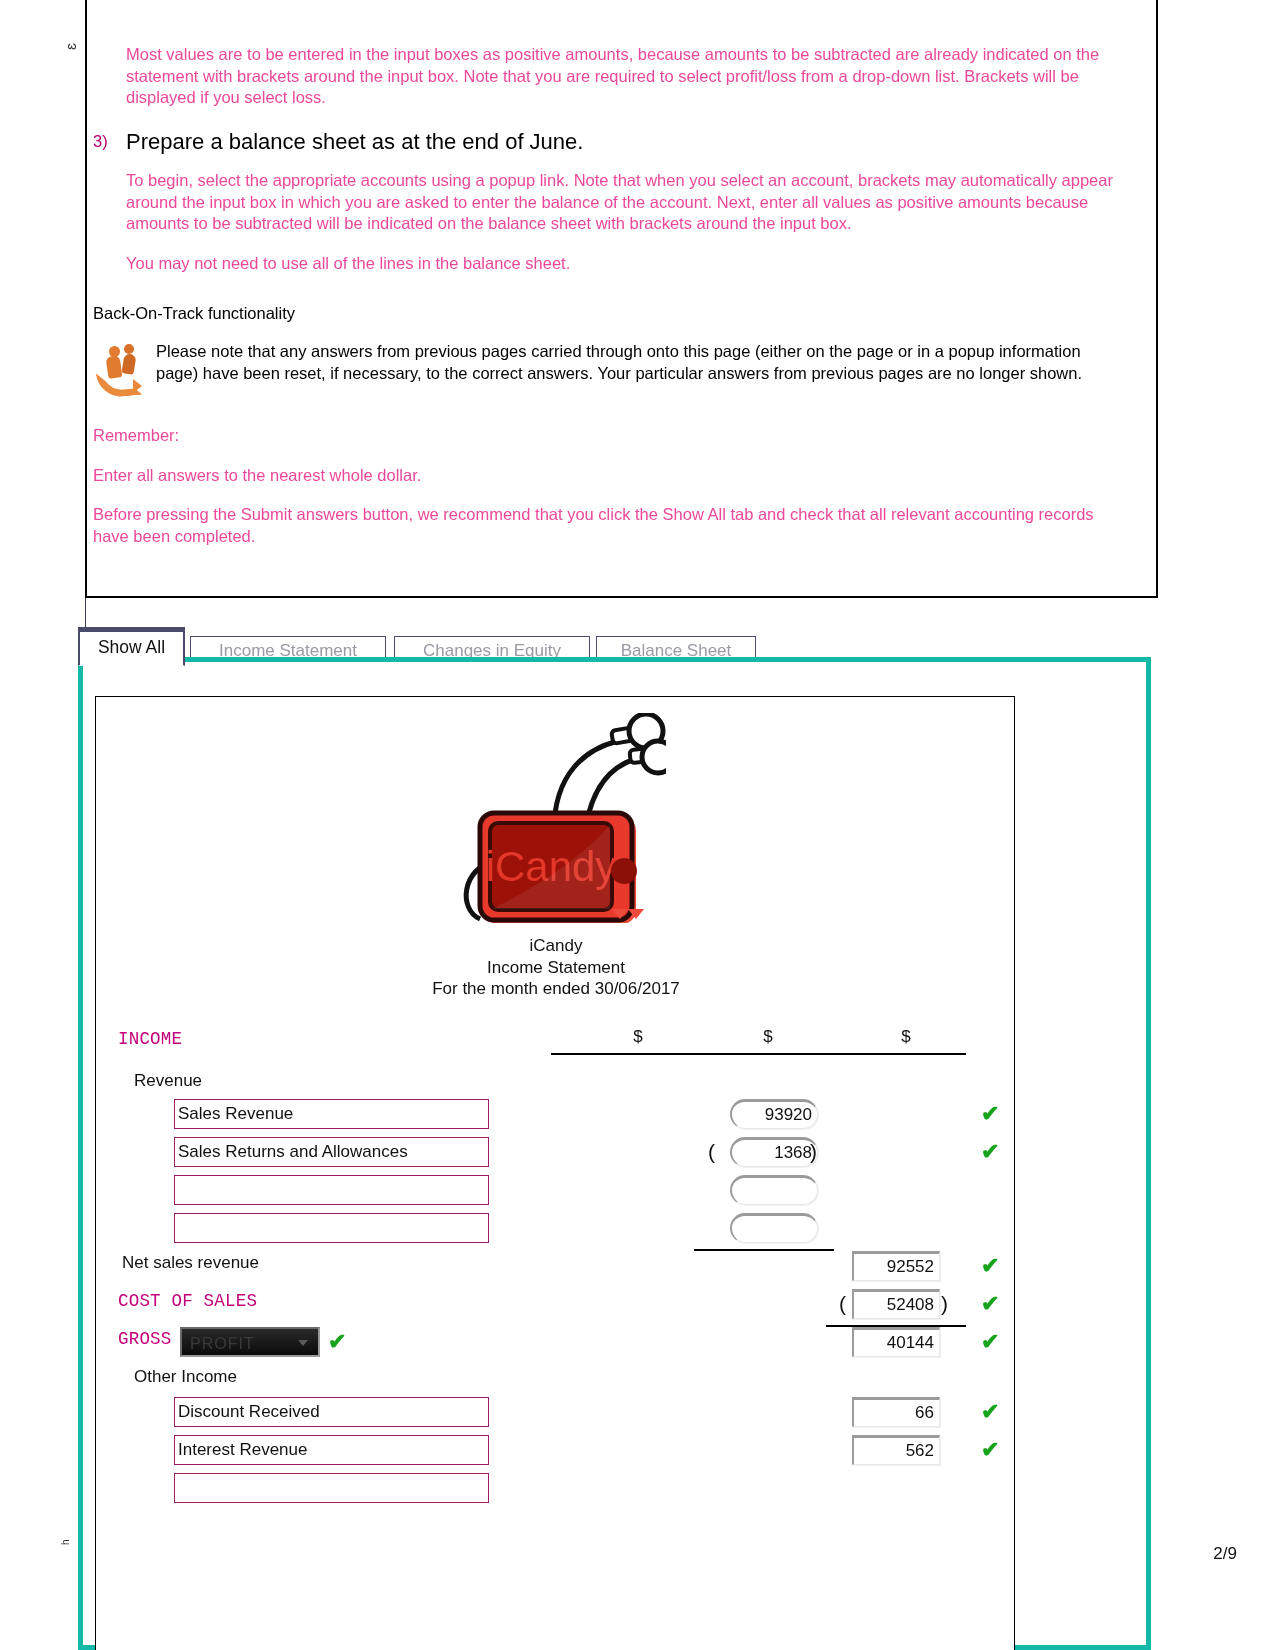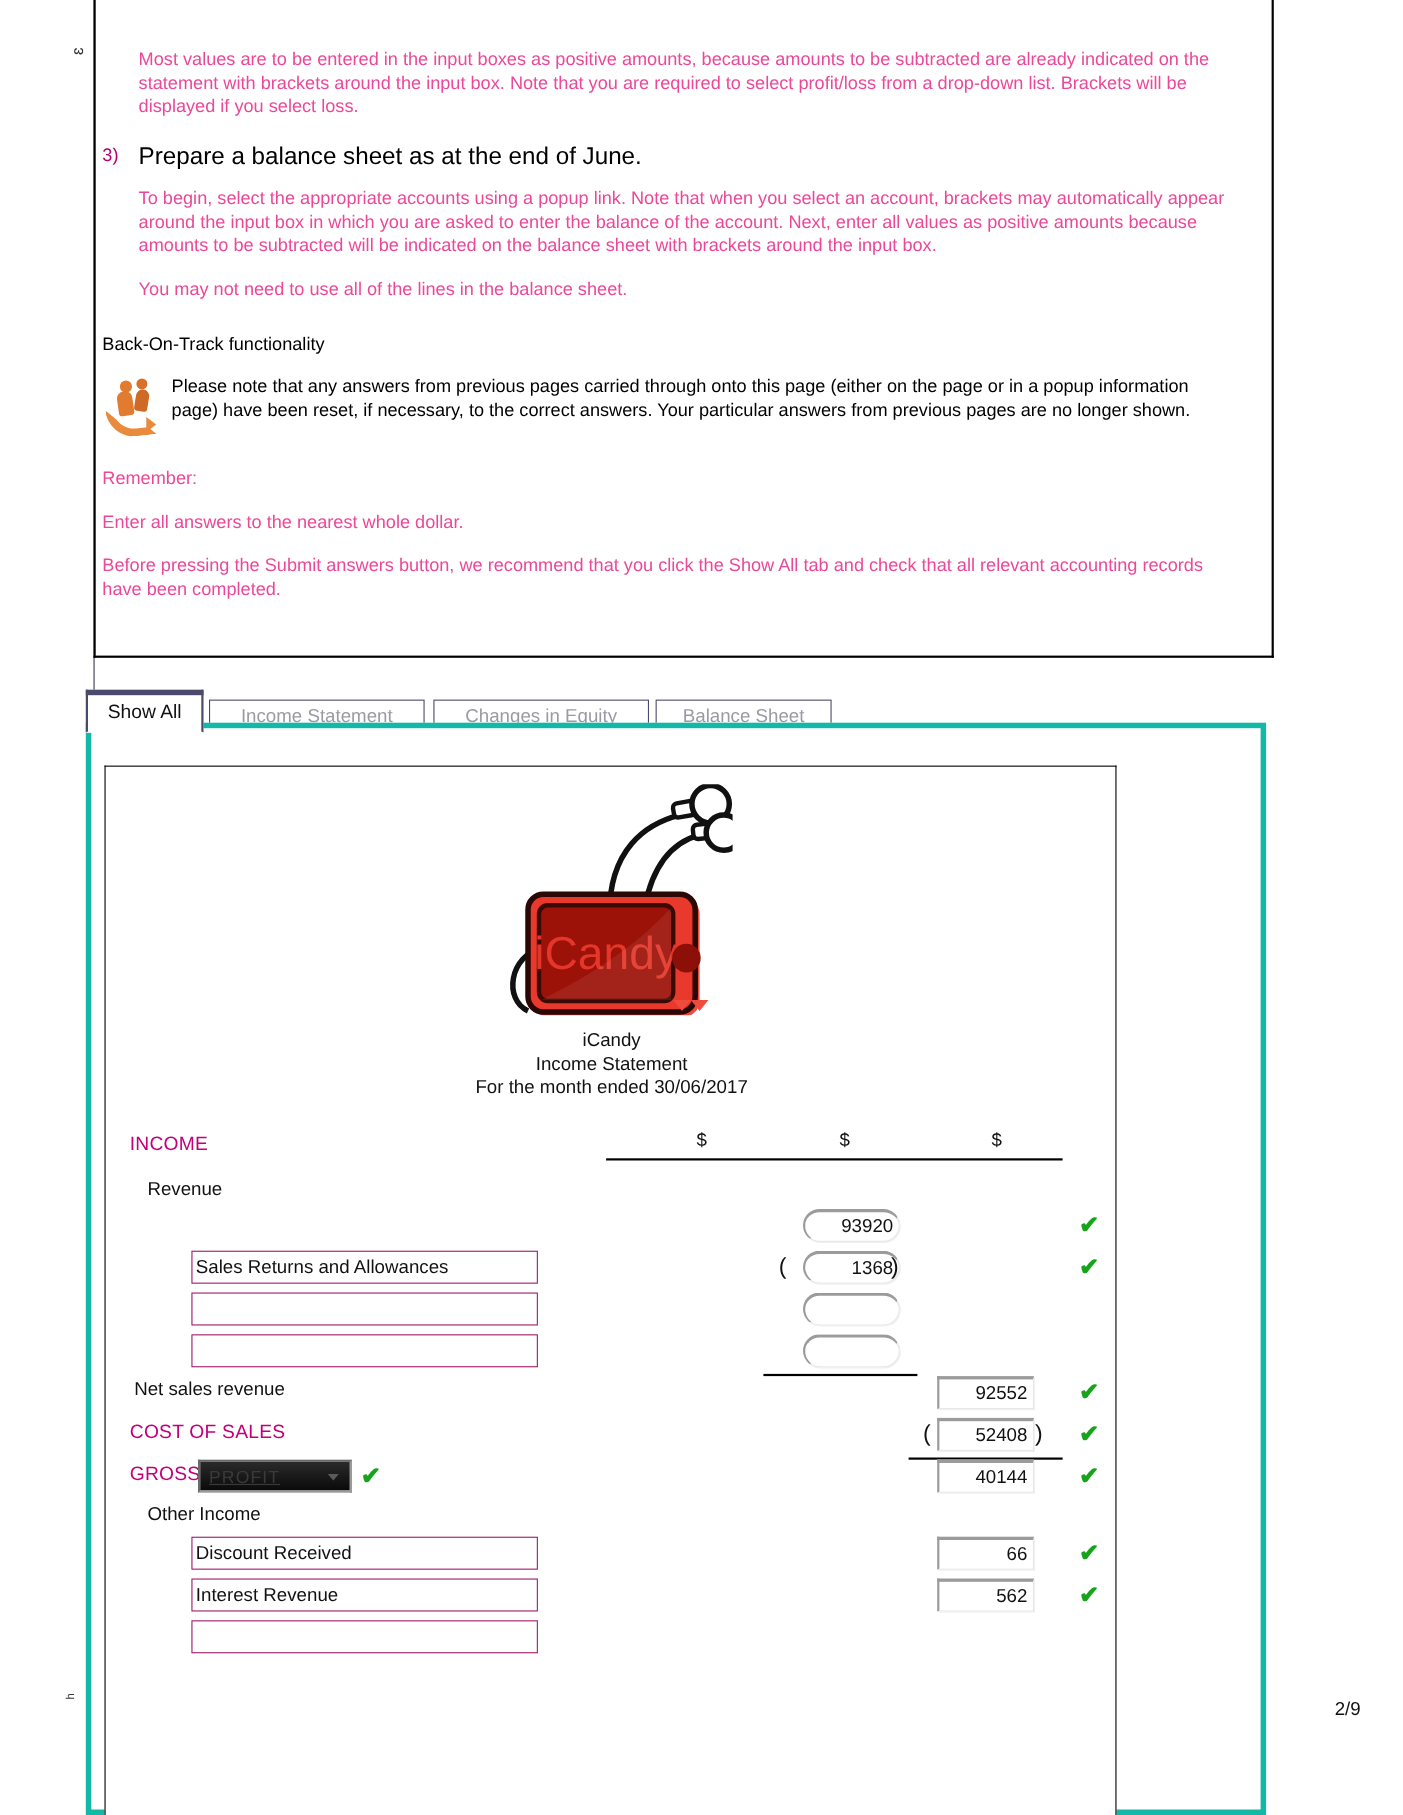--- a/index.html
+++ b/index.html
@@ -152,21 +152,21 @@
     text-align: center; font-size: 17px; line-height: 21.5px; color: #111;
   }
 
   
   .stmt-table {
     position: absolute; left: 0; top: 330px; width: 920px;
     font-size: 17px; color: #111;
   }
   .row { position: relative; height: 38px; }
 
-  .lbl-income   { position:absolute; left:22px; top:2px; color:#c3007a; font-size:17.5px; letter-spacing:.2px;}
+  .lbl-income   { position:absolute; left:22px; top:2px; color:#c3007a; font-size:17.5px; letter-spacing:.2px;font-family:Liberation Mono, monospace;}
   .lbl-lvl1     { position:absolute; left:38px; top:2px; font-size:17px;}
   .lbl-plain    { position:absolute; left:26px; top:2px; font-size:17px;}
 
   .dollar-hdr {
     position: absolute; top: 0; width: 100%; height: 34px;
   }
   .dollar-hdr span {
     position: absolute; top: 0; font-size: 17px; text-align: center; width: 24px;
   }
   .hdr-rule {
@@ -233,21 +233,20 @@
     width: 140px; height: 30px;
     background: linear-gradient(#2a2a2a, #0a0a0a);
     border: 2px solid #6a6a6a;
     border-right-color:#9a9a9a; border-bottom-color:#9a9a9a;
   }
   .gp-select .gp-text {
     position:absolute; left:8px; top:2px;
     font-size:16px; line-height:26px;
     color:#3a3a3a;
     letter-spacing:1px;
-    text-decoration:underline;
   }
   .gp-select .gp-arrow {
     position:absolute; right:10px; top:11px;
     width:0;height:0;
     border-left:5px solid transparent; border-right:5px solid transparent;
     border-top:6px solid #5a5a5a;
   }
 
   .pagenum {
     position: absolute; right: 38px; top: 1544px;
@@ -353,20 +352,21 @@
           <span style="left:798px;">$</span>
         </div>
         <div class="hdr-rule"></div>
       </div>
 
       <div class="row" style="height:30px;">
         <span class="lbl-lvl1">Revenue</span>
       </div>
 
       <div class="row">
+        <div class="acct-box">Sales Revenue</div>
         <div class="numbox col1">93920</div>
         <span class="tick" style="left:885px;">✔</span>
       </div>
 
       <div class="row">
         <div class="acct-box">Sales Returns and Allowances</div>
         <span class="paren" style="left:612px;">(</span>
         <div class="numbox col1">1368</div>
         <span class="paren" style="left:714px;">)</span>
         <span class="tick" style="left:885px;">✔</span>

